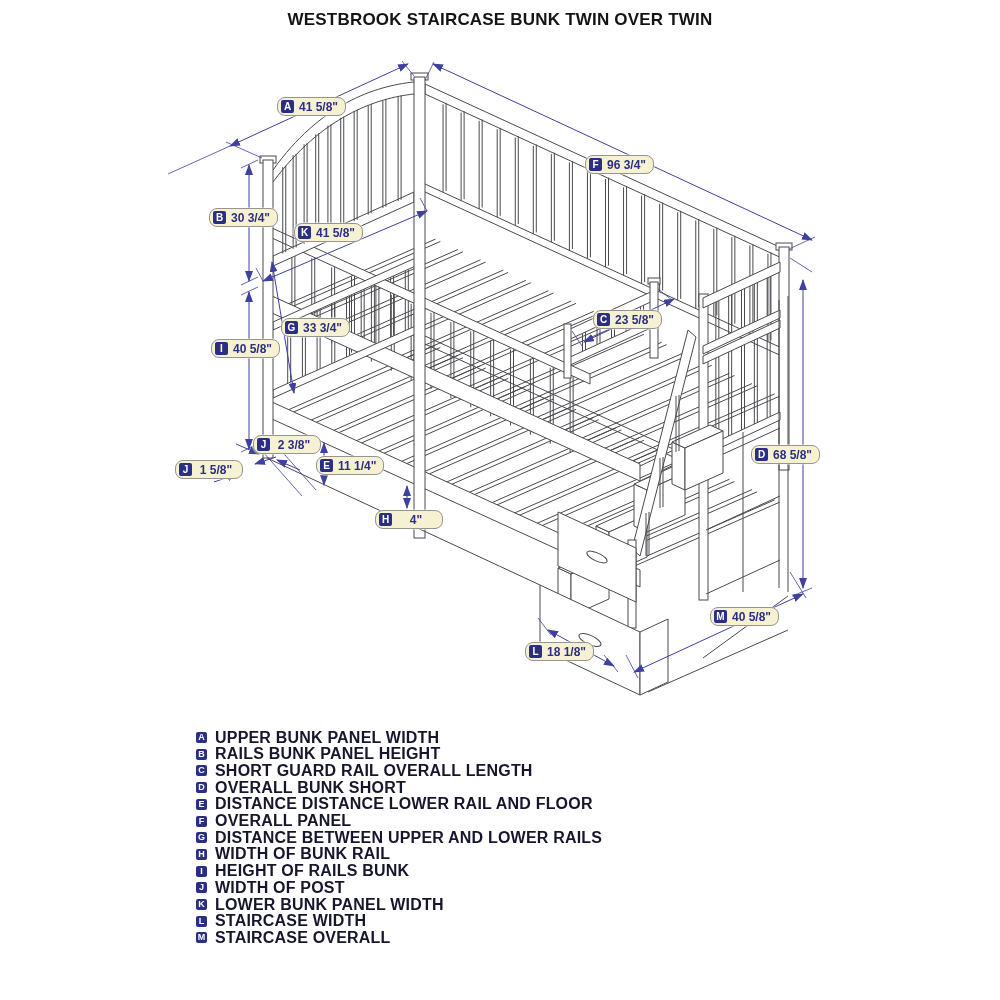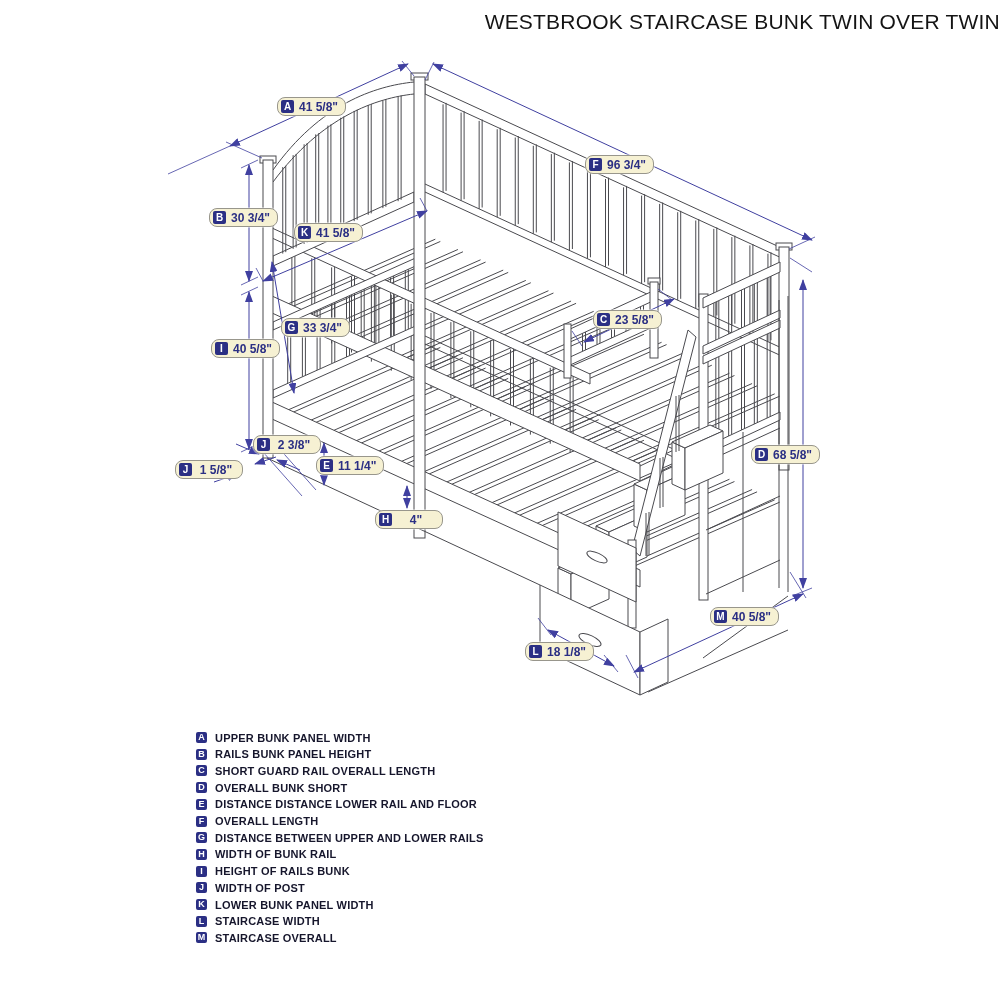--- a/index.html
+++ b/index.html
@@ -1,34 +1,34 @@
 <!DOCTYPE html>
 <html><head>
 <meta charset="utf-8">
 <style>
   html,body{margin:0;padding:0;background:#fff;}
   #canvas{position:relative;width:1000px;height:1000px;background:#fff;overflow:hidden;
           font-family:"Liberation Sans",sans-serif;}
-  #title{position:absolute;top:10px;left:0;width:100%;text-align:right;
-         font-size:21px;font-weight:normal;color:#141414;letter-spacing:.2px;}
+  #title{position:absolute;top:10px;left:0;width:100%;text-align:center;
+         font-size:17px;font-weight:bold;color:#141414;letter-spacing:.2px;}
   svg{position:absolute;left:0;top:0;}
   .dim{position:absolute;display:flex;align-items:center;gap:5px;height:15px;
        background:#f6f1d3;border:1px solid #98968c;border-radius:8px;
        padding:1px 7px 1px 3px;font-size:12px;font-weight:bold;color:#2b2f84;
        white-space:nowrap;box-shadow:0 0 0 1px #ffffff66;}
   .dim .badge{width:13px;height:13px;min-width:13px;background:#2b2f84;color:#fff;
        display:flex;align-items:center;justify-content:center;font-size:10px;
        border-radius:2px;line-height:1;}
   .dim .val{min-width:38px;text-align:center;}
   #legend{position:absolute;left:196px;top:731px;}
   .lrow{position:absolute;left:0;display:flex;align-items:center;gap:8px;height:13px;}
   .lrow .badge{width:11px;height:11px;min-width:11px;background:#2b2f84;color:#fff;
        display:flex;align-items:center;justify-content:center;font-size:9px;
        font-weight:bold;border-radius:2px;line-height:1;}
-  .lrow .txt{font-size:11px;font-weight:bold;color:#16162c;letter-spacing:.2px;white-space:nowrap;}
+  .lrow .txt{font-size:16px;font-weight:bold;color:#16162c;letter-spacing:.2px;white-space:nowrap;}
 </style>
 </head>
 <body>
 
 <div id="canvas">
 
   <div id="title">WESTBROOK STAIRCASE BUNK TWIN OVER TWIN</div>
 
   <svg id="art" width="1000" height="1000" viewBox="0 0 1000 1000">
     <defs>
@@ -434,21 +434,21 @@
     <div class="lrow" style="top:50.1px">
         <span class="badge">D</span>
         <span class="txt">OVERALL BUNK SHORT</span>
       </div>
     <div class="lrow" style="top:66.8px">
         <span class="badge">E</span>
         <span class="txt">DISTANCE DISTANCE LOWER RAIL AND FLOOR</span>
       </div>
     <div class="lrow" style="top:83.5px">
         <span class="badge">F</span>
-        <span class="txt">OVERALL LENGTH</span>
+        <span class="txt">OVERALL PANEL</span>
       </div>
     <div class="lrow" style="top:100.2px">
         <span class="badge">G</span>
         <span class="txt">DISTANCE BETWEEN UPPER AND LOWER RAILS</span>
       </div>
     <div class="lrow" style="top:116.9px">
         <span class="badge">H</span>
         <span class="txt">WIDTH OF BUNK RAIL</span>
       </div>
     <div class="lrow" style="top:133.6px">

